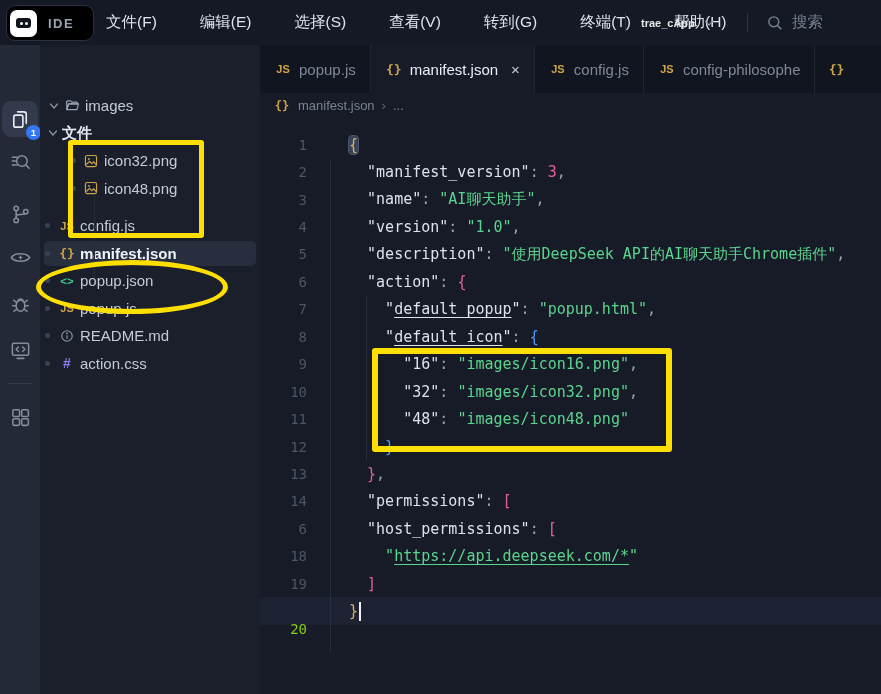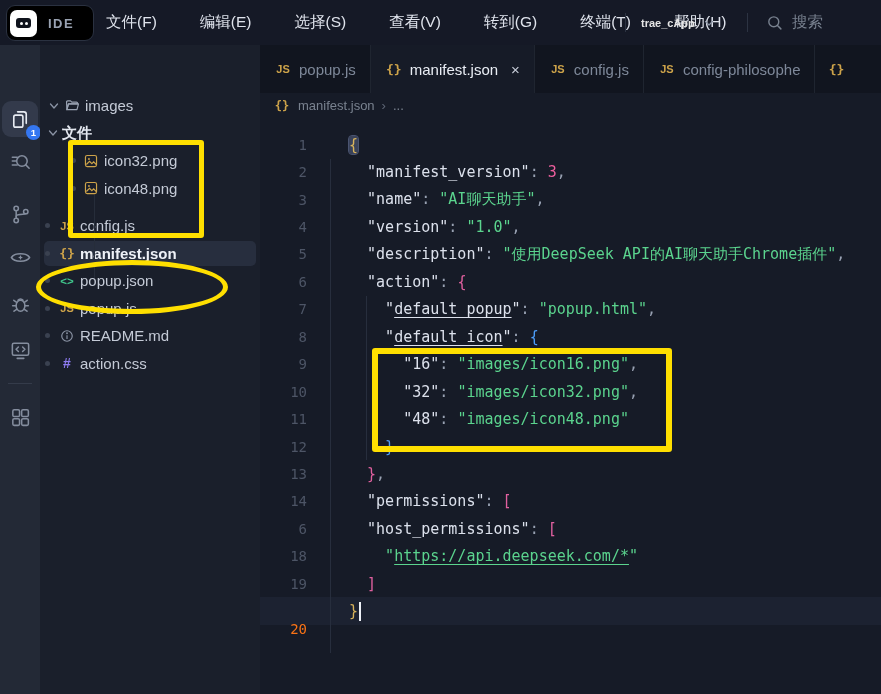--- a/index.html
+++ b/index.html
@@ -67,21 +67,21 @@
   .tab.partial{flex:1;min-width:30px;overflow:hidden;padding:0 0 0 12px;border-right:none;}
   .breadcrumb{position:absolute;left:0;top:48px;width:621px;height:25px;display:flex;align-items:center;gap:7px;
     padding-left:13px;box-sizing:border-box;color:#79828f;font-size:13px;}
   .bc-sep{font-size:13px;color:#5d6675;}
   
   .codearea{position:absolute;left:0;top:73px;width:621px;height:576px;
     font-family:"DejaVu Sans Mono","Liberation Mono",monospace;font-size:15px;padding-top:13px;}
   .line{height:27.45px;display:flex;align-items:center;position:relative;}
   .line .curbg{position:absolute;left:0;right:0;top:0;bottom:0;background:#1c2231;}
   .lnum{width:47px;text-align:right;color:#4d5566;font-size:14px;flex:none;position:relative;}
-  .line.cur .lnum{color:#f97316;margin-top:36px;}
+  .line.cur .lnum{color:#84cc16;margin-top:36px;}
   .ctext{padding-left:42px;white-space:pre;position:relative;}
   .tk-key{color:#dce1ec;} .tk-str{color:#5bd48e;} .tk-num{color:#ee5f9e;} .tk-pun{color:#99a2b3;}
   .tk-b1{color:#d8b45c;} .tk-b2{color:#e0609f;} .tk-b3{color:#4d9df8;}
   .u{text-decoration:underline;text-underline-offset:3px;}
   .match{background:#39425a;outline:1px solid #4a5470;border-radius:3px;}
   .cursor{display:inline-block;width:2px;height:19px;background:#eef1f7;vertical-align:middle;margin-left:1px;}
   .guide{position:absolute;width:1px;background:#272e3d;z-index:1;}
   svg{display:block;}
 </style>
 </head>

